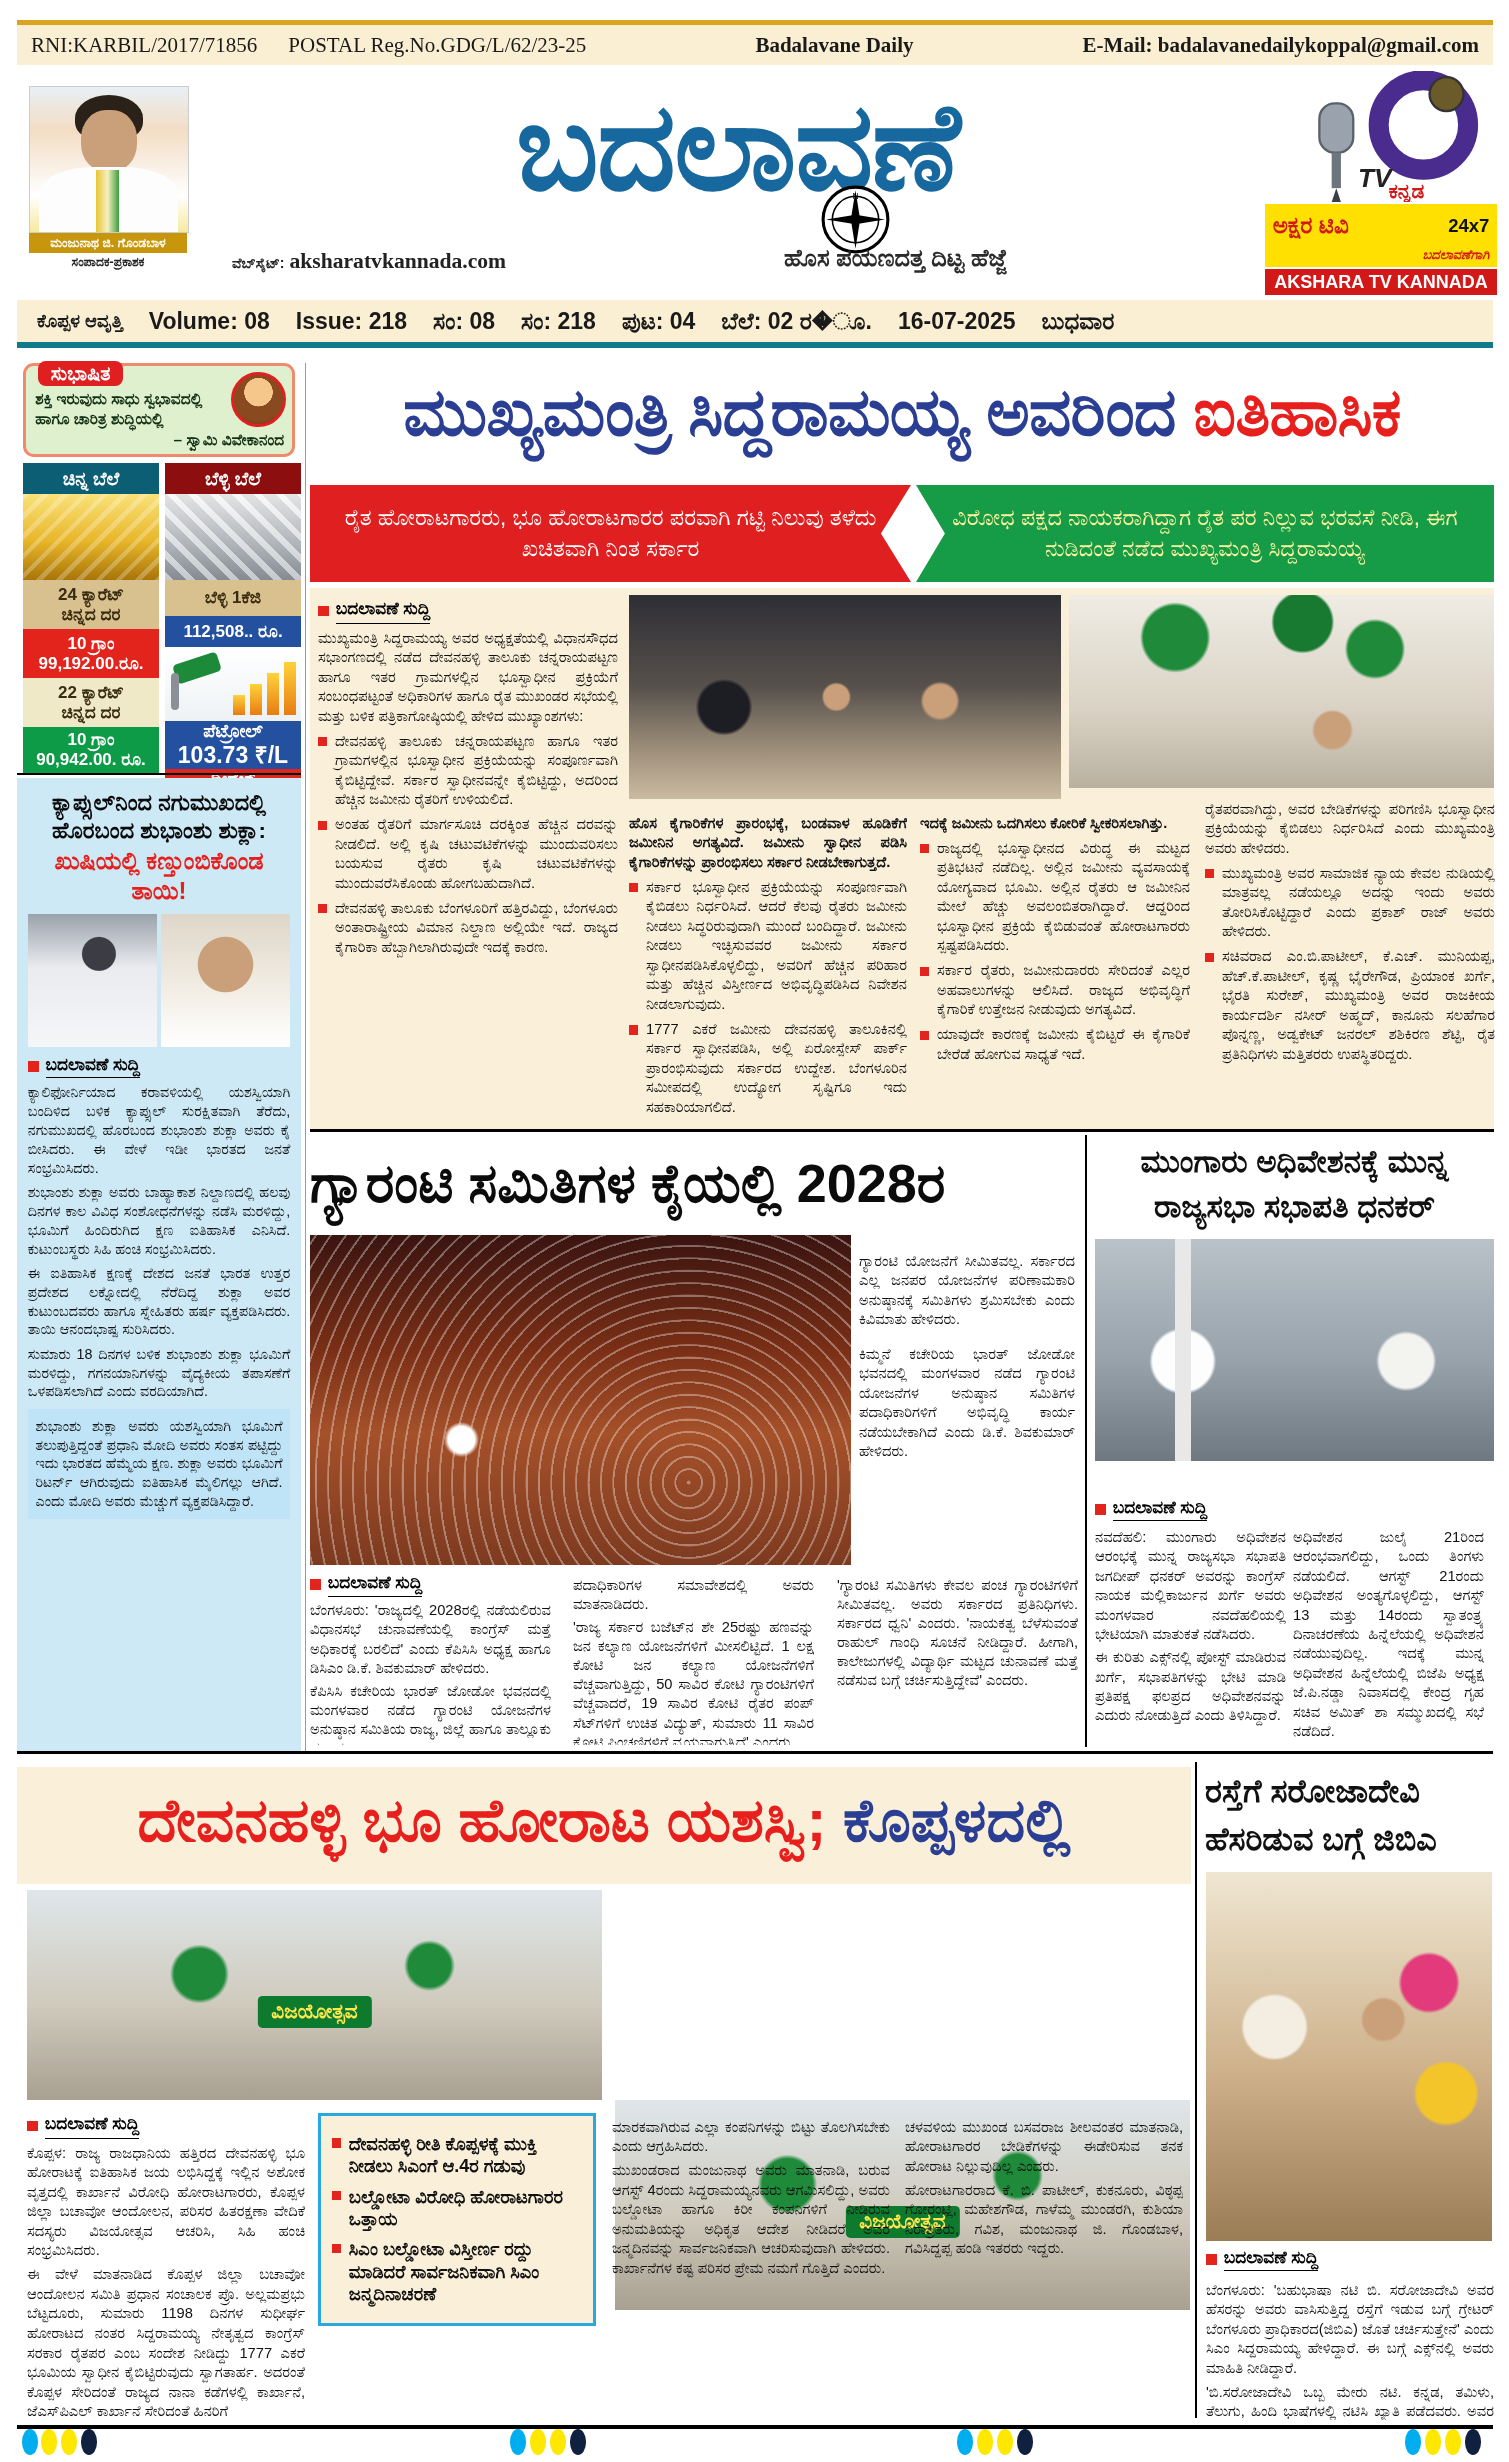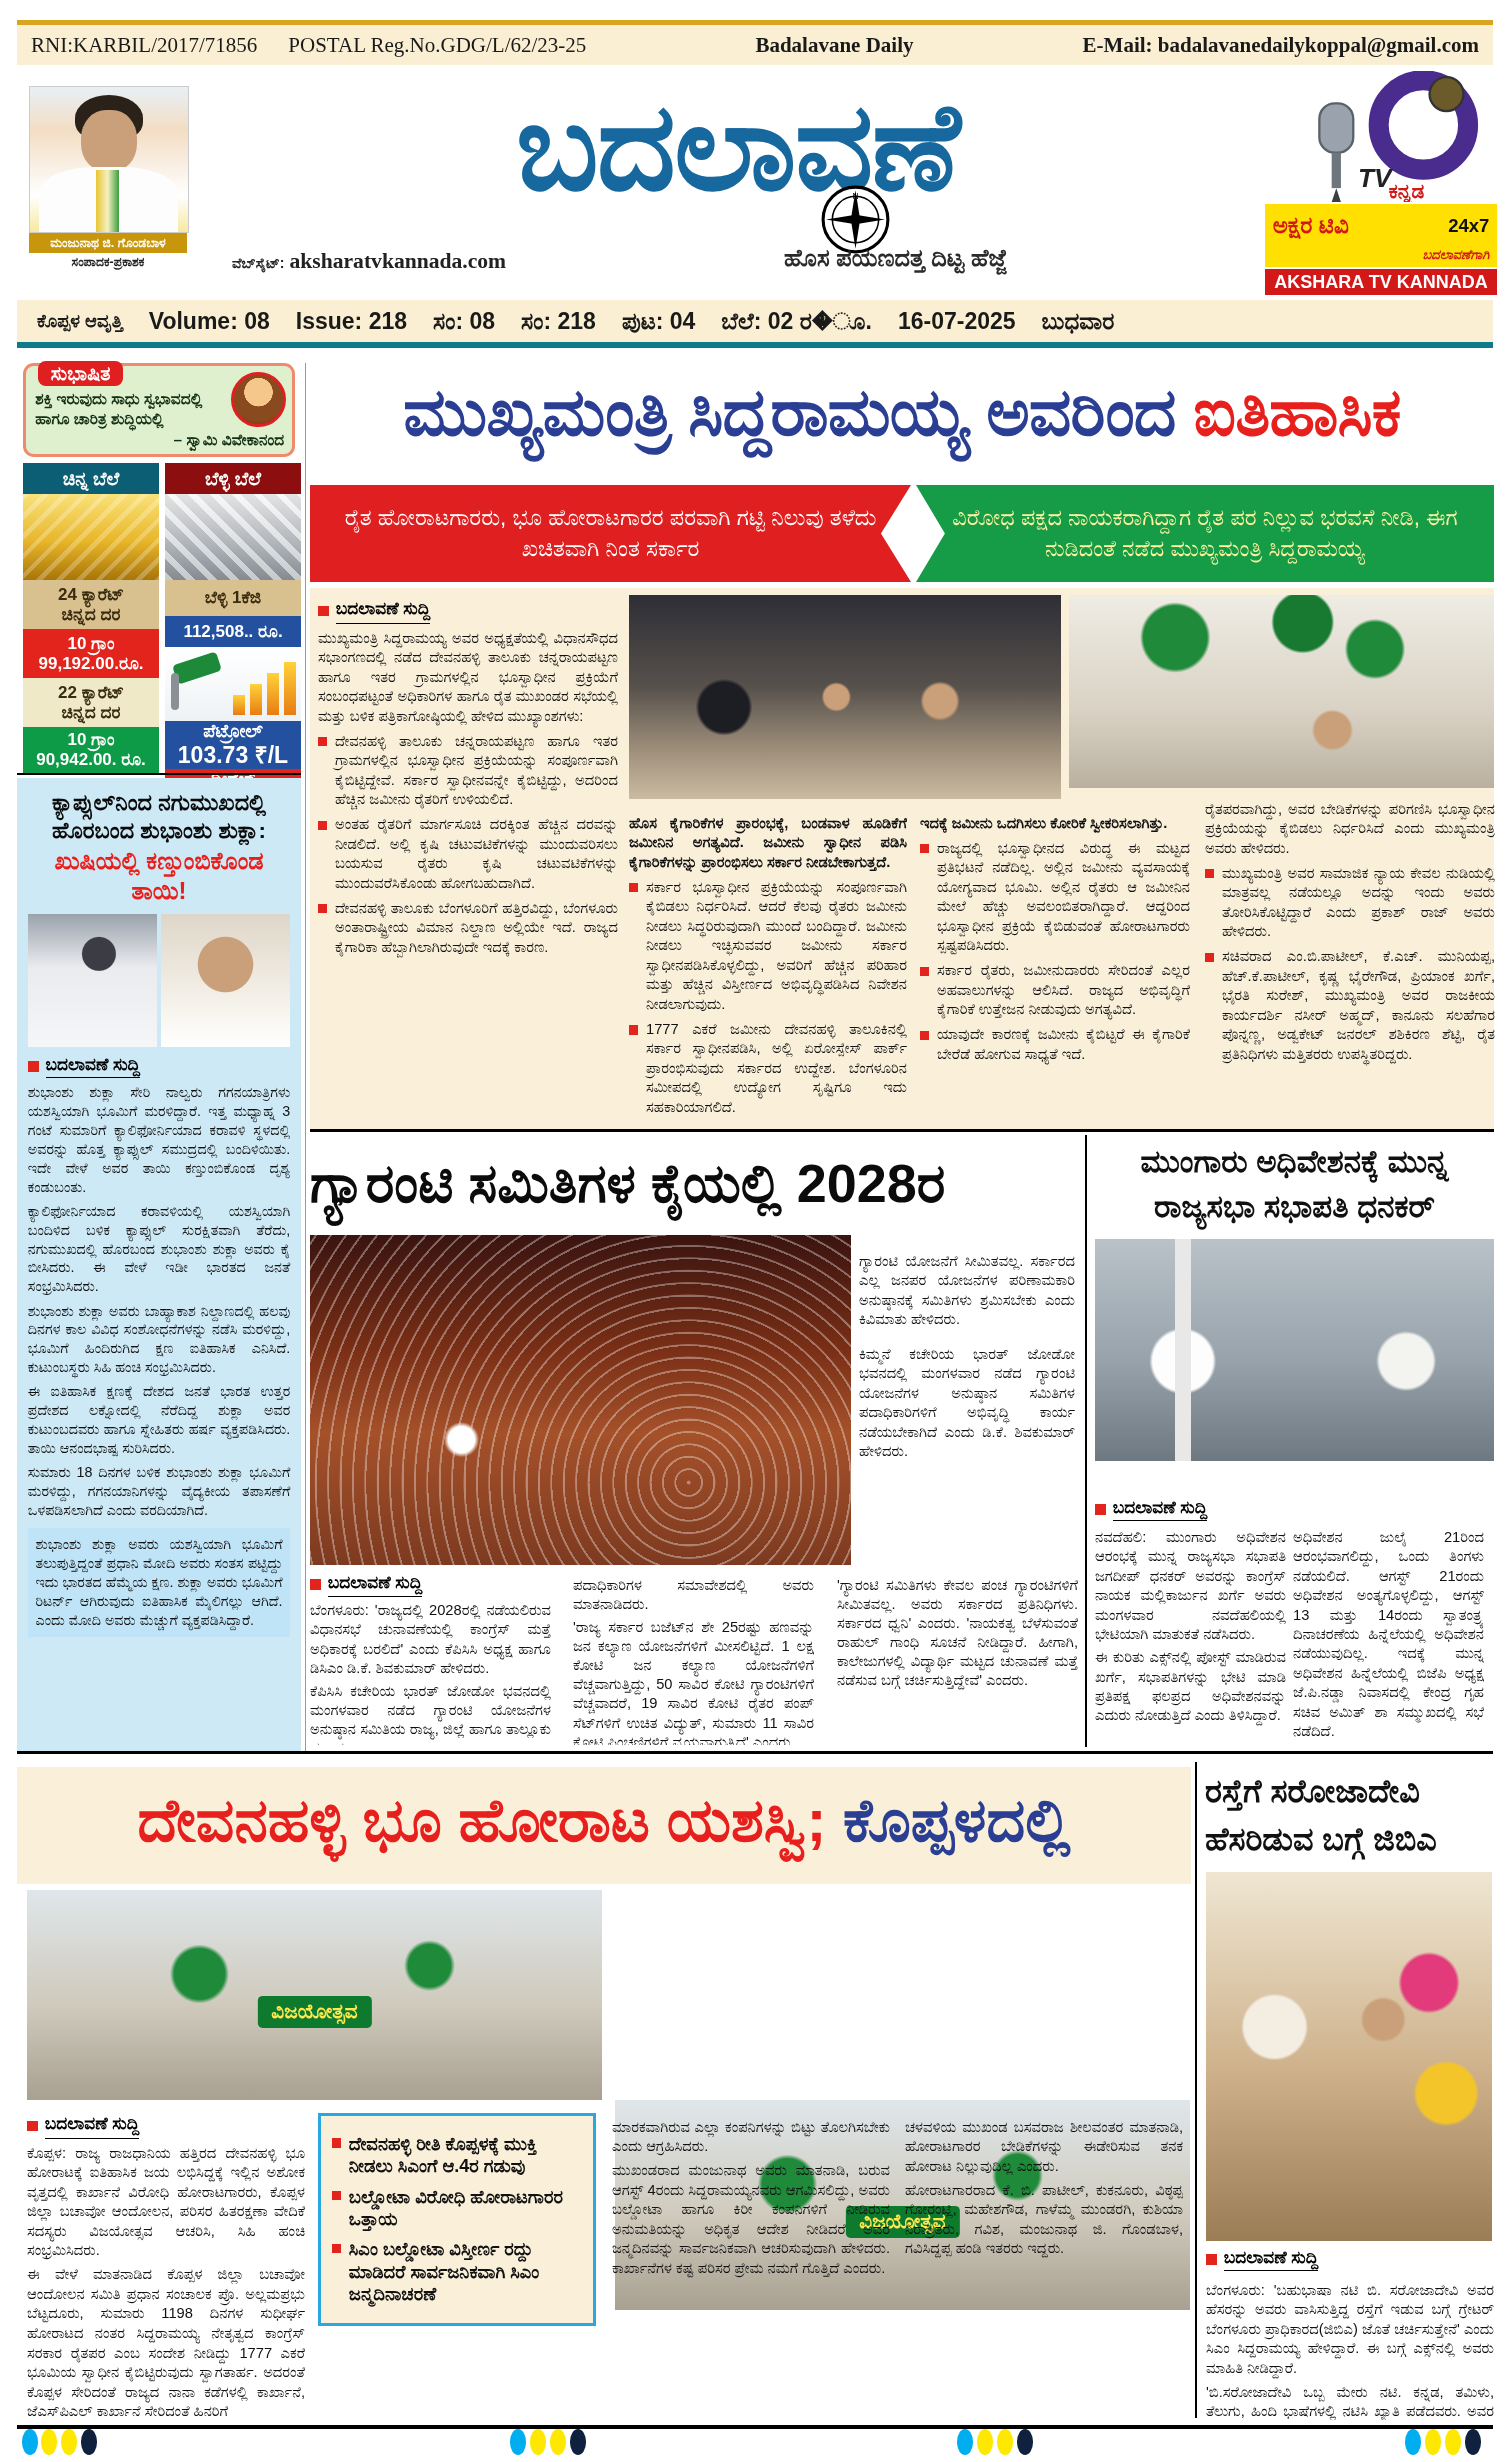--- a/index.html
+++ b/index.html
@@ -278,21 +278,20 @@
     <h2>ಕ್ಯಾಪ್ಸುಲ್‌ನಿಂದ ನಗುಮುಖದಲ್ಲಿ ಹೊರಬಂದ ಶುಭಾಂಶು ಶುಕ್ಲಾ:</h2>
     <h2 class="red">ಖುಷಿಯಲ್ಲಿ ಕಣ್ತುಂಬಿಕೊಂಡ ತಾಯಿ!</h2>
     <div class="shk-photos">
       <div class="ph-astro"></div>
       <div class="ph-mother"></div>
     </div>
     <div class="byline">
       <span class="sq"></span>
       <span class="t">ಬದಲಾವಣೆ ಸುದ್ದಿ</span>
     </div>
-    <p class="j">ಶುಭಾಂಶು ಶುಕ್ಲಾ ಸೇರಿ ನಾಲ್ವರು ಗಗನಯಾತ್ರಿಗಳು ಯಶಸ್ವಿಯಾಗಿ ಭೂಮಿಗೆ ಮರಳಿದ್ದಾರೆ. ಇತ್ತ ಮಧ್ಯಾಹ್ನ 3 ಗಂಟೆ ಸುಮಾರಿಗೆ ಕ್ಯಾಲಿಫೋರ್ನಿಯಾದ ಕರಾವಳಿ ಸ್ಥಳದಲ್ಲಿ ಅವರನ್ನು ಹೊತ್ತ ಕ್ಯಾಪ್ಸುಲ್ ಸಮುದ್ರದಲ್ಲಿ ಬಂದಿಳಿಯಿತು. ಇದೇ ವೇಳೆ ಅವರ ತಾಯಿ ಕಣ್ತುಂಬಿಕೊಂಡ ದೃಶ್ಯ ಕಂಡುಬಂತು.</p>
     <p class="j">ಕ್ಯಾಲಿಫೋರ್ನಿಯಾದ ಕರಾವಳಿಯಲ್ಲಿ ಯಶಸ್ವಿಯಾಗಿ ಬಂದಿಳಿದ ಬಳಿಕ ಕ್ಯಾಪ್ಸುಲ್ ಸುರಕ್ಷಿತವಾಗಿ ತೆರೆದು, ನಗುಮುಖದಲ್ಲಿ ಹೊರಬಂದ ಶುಭಾಂಶು ಶುಕ್ಲಾ ಅವರು ಕೈ ಬೀಸಿದರು. ಈ ವೇಳೆ ಇಡೀ ಭಾರತದ ಜನತೆ ಸಂಭ್ರಮಿಸಿದರು.</p>
     <p class="j">ಶುಭಾಂಶು ಶುಕ್ಲಾ ಅವರು ಬಾಹ್ಯಾಕಾಶ ನಿಲ್ದಾಣದಲ್ಲಿ ಹಲವು ದಿನಗಳ ಕಾಲ ವಿವಿಧ ಸಂಶೋಧನೆಗಳನ್ನು ನಡೆಸಿ ಮರಳಿದ್ದು, ಭೂಮಿಗೆ ಹಿಂದಿರುಗಿದ ಕ್ಷಣ ಐತಿಹಾಸಿಕ ಎನಿಸಿದೆ. ಕುಟುಂಬಸ್ಥರು ಸಿಹಿ ಹಂಚಿ ಸಂಭ್ರಮಿಸಿದರು.</p>
     <p class="j">ಈ ಐತಿಹಾಸಿಕ ಕ್ಷಣಕ್ಕೆ ದೇಶದ ಜನತೆ ಭಾರತ ಉತ್ತರ ಪ್ರದೇಶದ ಲಕ್ನೋದಲ್ಲಿ ನೆರೆದಿದ್ದ ಶುಕ್ಲಾ ಅವರ ಕುಟುಂಬದವರು ಹಾಗೂ ಸ್ನೇಹಿತರು ಹರ್ಷ ವ್ಯಕ್ತಪಡಿಸಿದರು. ತಾಯಿ ಆನಂದಭಾಷ್ಪ ಸುರಿಸಿದರು.</p>
     <p class="j">ಸುಮಾರು 18 ದಿನಗಳ ಬಳಿಕ ಶುಭಾಂಶು ಶುಕ್ಲಾ ಭೂಮಿಗೆ ಮರಳಿದ್ದು, ಗಗನಯಾನಿಗಳನ್ನು ವೈದ್ಯಕೀಯ ತಪಾಸಣೆಗೆ ಒಳಪಡಿಸಲಾಗಿದೆ ಎಂದು ವರದಿಯಾಗಿದೆ.</p>
     <div class="shk-hl">
         <p class="j" style="margin:0">ಶುಭಾಂಶು ಶುಕ್ಲಾ ಅವರು ಯಶಸ್ವಿಯಾಗಿ ಭೂಮಿಗೆ ತಲುಪುತ್ತಿದ್ದಂತೆ ಪ್ರಧಾನಿ ಮೋದಿ ಅವರು ಸಂತಸ ಪಟ್ಟಿದ್ದು ಇದು ಭಾರತದ ಹೆಮ್ಮೆಯ ಕ್ಷಣ. ಶುಕ್ಲಾ ಅವರು ಭೂಮಿಗೆ ರಿಟರ್ನ್ ಆಗಿರುವುದು ಐತಿಹಾಸಿಕ ಮೈಲಿಗಲ್ಲು ಆಗಿದೆ. ಎಂದು ಮೋದಿ ಅವರು ಮೆಚ್ಚುಗೆ ವ್ಯಕ್ತಪಡಿಸಿದ್ದಾರೆ.</p>
       </div>
   </div>
 
   <div class="abs mainhl">

